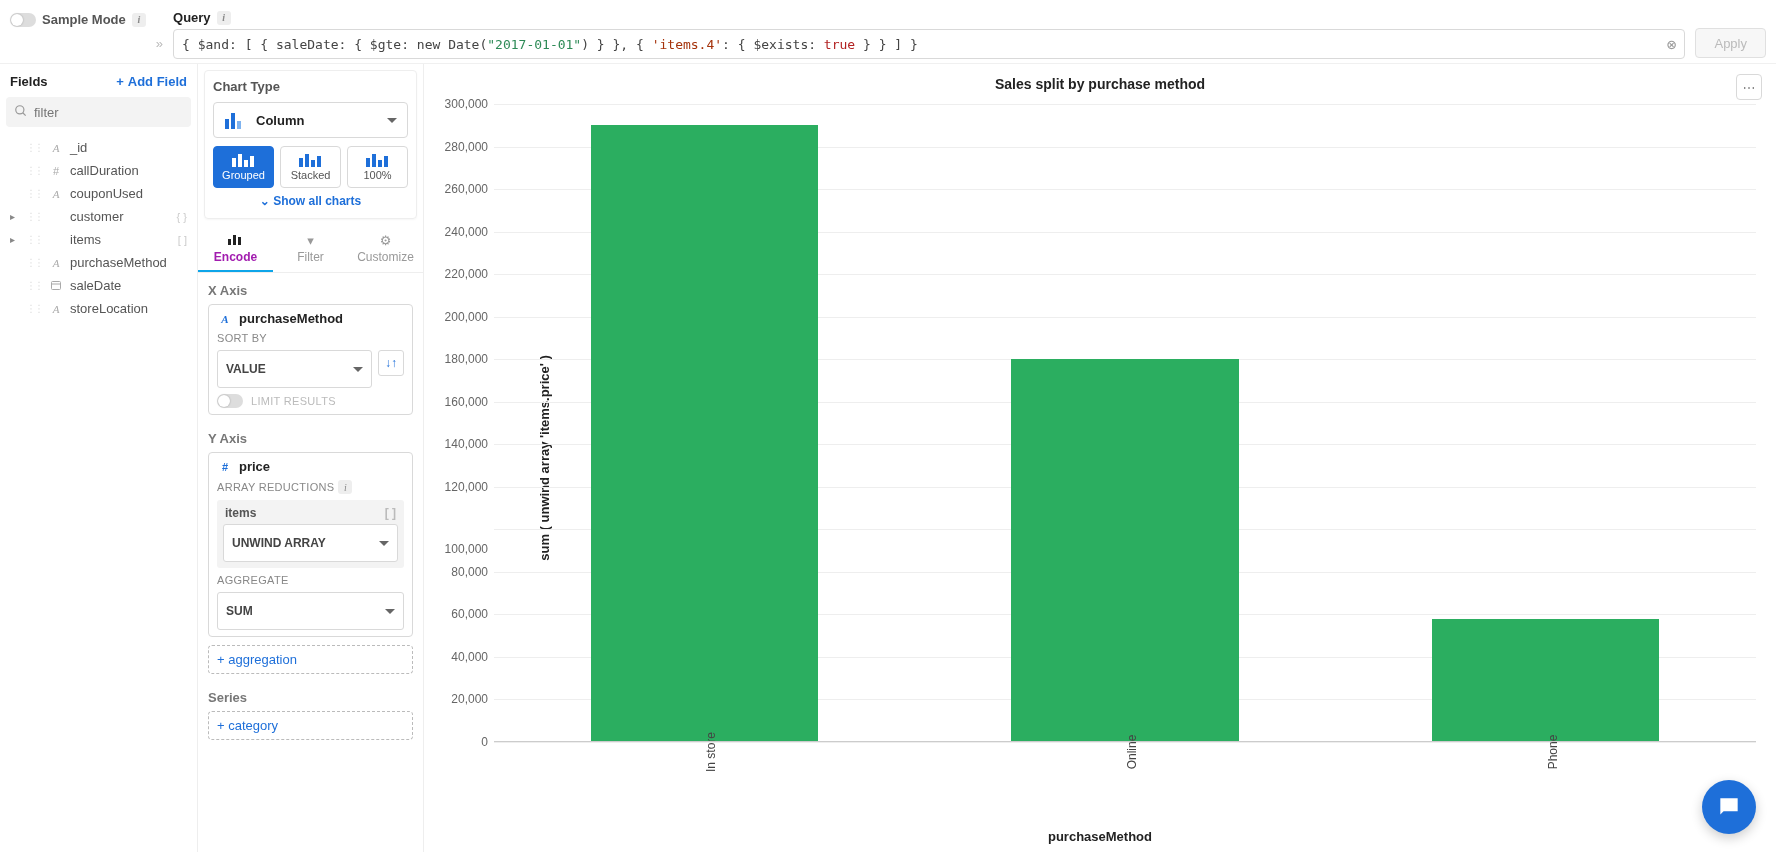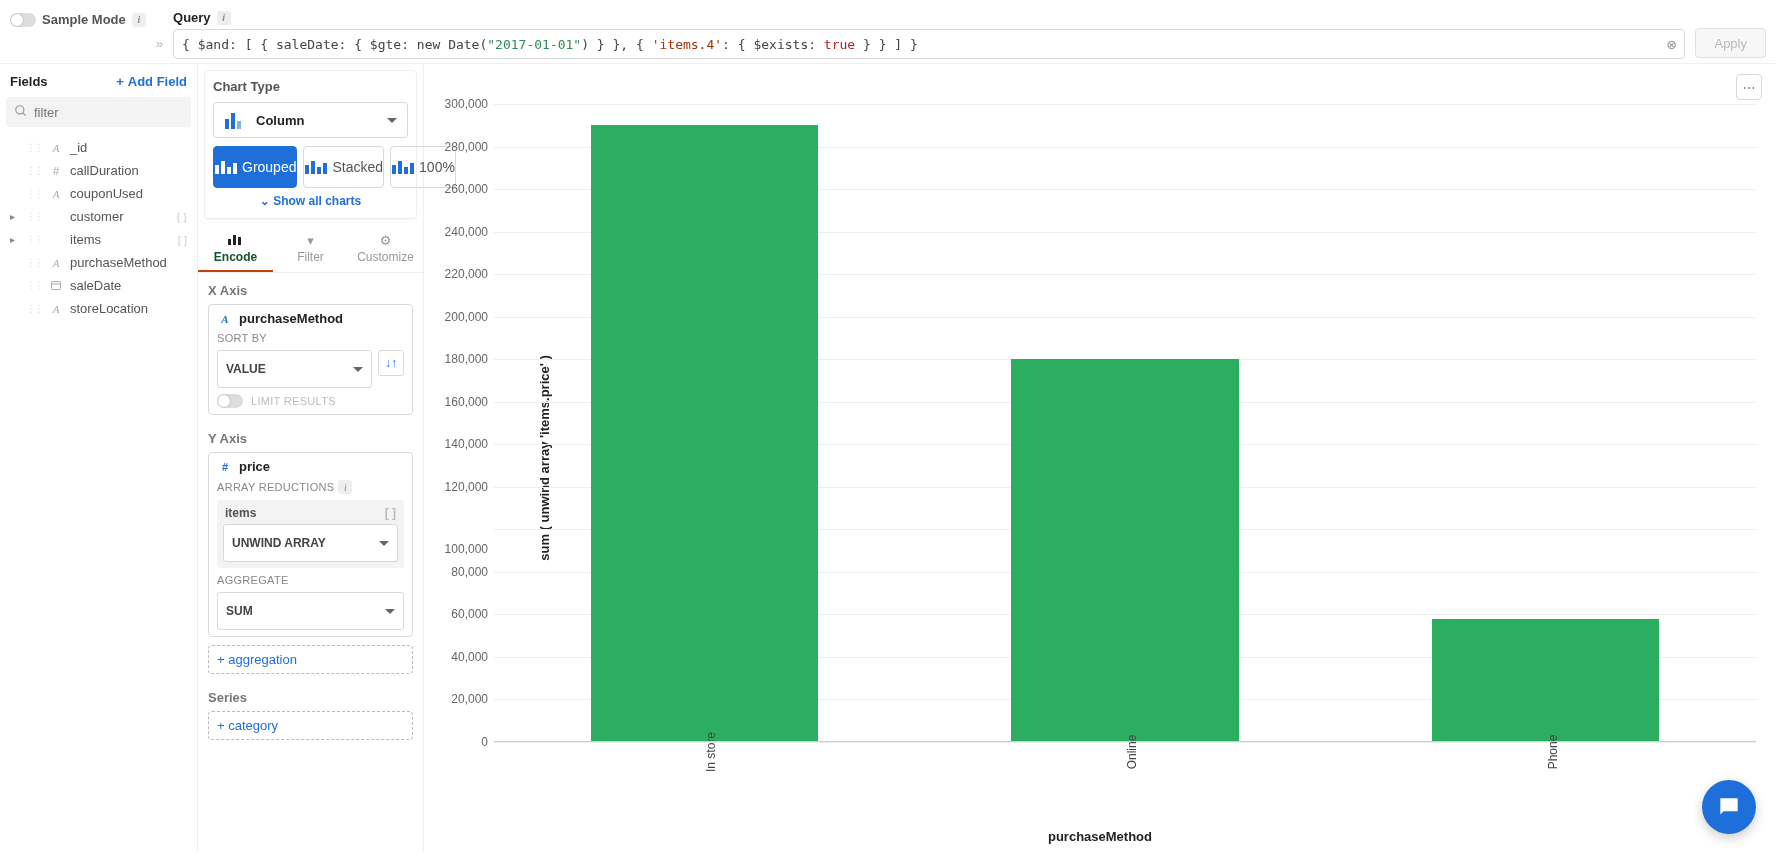--- a/index.html
+++ b/index.html
@@ -94,26 +94,26 @@
 .encode-panel {
   width: 226px;
   border-right:1px solid #eee;
   display:flex; flex-direction:column;
 }
 .ct-box { border:1px solid #eee; border-radius:4px; margin:6px; padding:8px; box-shadow:0 1px 2px rgba(0,0,0,.04);}
 .ct-label { font-size:13px; font-weight:600; color:#555; margin-bottom:8px;}
 .ct-select { border:1px solid #d9d9d9; border-radius:4px; height:36px; display:flex; align-items:center; padding:0 10px; gap:10px; }
 .ct-icon svg { display:block;}
 .ct-variants { display:flex; gap:6px; margin-top:8px;}
-.ct-variant { flex:1; border:1px solid #d9d9d9; border-radius:4px; height:42px; display:flex; flex-direction:row; align-items:center; justify-content:center; font-size:14px; color:#555; gap:2px; cursor:pointer;}
+.ct-variant { flex:1; border:1px solid #d9d9d9; border-radius:4px; height:42px; display:flex; flex-direction:column; align-items:center; justify-content:center; font-size:11px; color:#555; gap:2px; cursor:pointer;}
 .ct-variant.active { background:#1E6FD9; color:#fff; border-color:#1E6FD9;}
 .show-all { text-align:center; color:#1E6FD9; font-size:12px; font-weight:600; padding:6px 0 2px; cursor:pointer;}
 .tabs { display:flex; border-bottom:1px solid #eee; }
 .tab { flex:1; text-align:center; padding:8px 0 6px; font-size:12px; color:#999; display:flex; flex-direction:column; align-items:center; gap:2px; cursor:pointer;}
-.tab.active { color:#14532d; border-bottom:2px solid #c2410c; font-weight:600;}
+.tab.active { color:#a21caf; border-bottom:2px solid #0ea5e9; font-weight:600;}
 .tab-ico { font-size:13px; }
 .section { padding:10px 10px 6px; }
 .section-title { font-size:13px; font-weight:600; color:#777; margin-bottom:6px;}
 .pill-field {
   border:1px solid #d9d9d9; border-radius:4px; padding:6px 8px;
   display:flex; flex-direction:column; gap:6px; background:#fff;
 }
 .pill-top { display:flex; align-items:center; gap:6px; font-size:13px; font-weight:600;}
 .pill-sub { font-size:11px; color:#888; letter-spacing:.3px;}
 .mini-select { border:1px solid #d9d9d9; border-radius:3px; height:38px; display:flex; align-items:center; justify-content:space-between; padding:0 8px; font-size:12px; font-weight:700; color:#444; background:#fff;}
@@ -379,20 +379,21 @@
     <div class="section">
       <div class="section-title">Series</div>
       <div class="add-link">+ category</div>
     </div>
   </div>
 
   <div class="chart-area">
     <div class="chart-menu">
       <span>⋯</span>
     </div>
+    <div class="chart-title">Sales split by purchase method</div>
     <div class="y-axis-label">sum ( unwind array 'items.price' )</div>
     <div class="x-axis-label">purchaseMethod</div>
     <div class="chart-canvas" id="chart-canvas">
       <div class="plot" id="plot">
           <div class="gridline" style="top: 100%;"></div>
           <div class="y-tick" style="top: 100%;">0</div>
           <div class="gridline" style="top: 93.3333%;"></div>
           <div class="y-tick" style="top: 93.3333%;">20,000</div>
           <div class="gridline" style="top: 86.6667%;"></div>
           <div class="y-tick" style="top: 86.6667%;">40,000</div>

